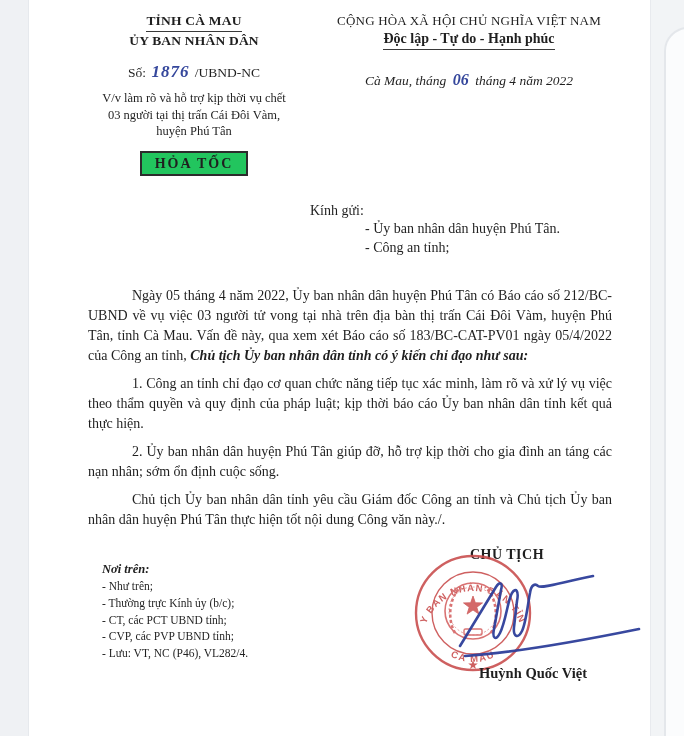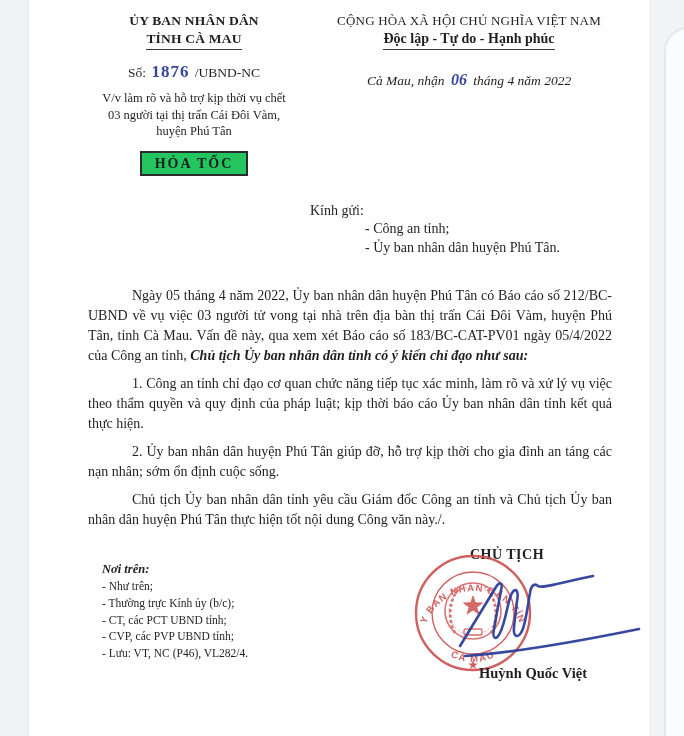--- a/index.html
+++ b/index.html
@@ -8,21 +8,21 @@
   .edge-left{position:absolute;left:0;top:0;width:28px;height:736px;background:#eff1f4;border-right:1px solid #e6e9ed;}
   .edge-right{position:absolute;left:650px;top:0;width:34px;height:736px;background:#f2f4f6;border-left:1px solid #e8eaee;}
   .card-corner{position:absolute;left:13px;top:27px;width:40px;height:709px;background:#fbfcfd;border:2px solid #e4e7eb;border-right:none;border-bottom:none;border-radius:24px 0 0 0;}
   .doc{position:absolute;left:28px;top:0;width:622px;height:736px;box-sizing:border-box;padding:12px 38px 0 60px;}
   .header{display:flex;}
   .h-left{width:212px;text-align:center;flex-shrink:0;}
   .h-right{flex:1;text-align:center;padding-left:26px;}
   .org-line{font-weight:bold;font-size:13.5px;line-height:18px;letter-spacing:.2px;}
   .u1{display:inline-block;border-bottom:1.4px solid #3a3a3a;padding-bottom:1px;}
   .number-line{margin-top:12px;font-size:13.5px;}
-  .hand{color:#35479c;font-weight:bold;}
+  .hand{color:#35479c;font-style:italic;font-weight:bold;}
   .hand-number{font-size:17px;letter-spacing:1px;margin:0 2px;}
   .subject{margin:8px auto 0;width:198px;font-size:12.5px;line-height:1.32;}
   .stamp-box{display:inline-block;margin-top:11px;border:2px solid #2c2c2c;padding:3px 13px 2px;font-weight:bold;font-size:14px;letter-spacing:2px;background:#22c55e;}
   .nat1{font-weight:normal;font-size:13px;line-height:17px;letter-spacing:.2px;white-space:nowrap;}
   .nat2{font-weight:bold;font-size:14px;margin-top:2px;}
   .nat2 .u1{padding-bottom:2px;}
   .date-line{margin-top:21px;font-style:italic;font-size:13.5px;}
   .hand-day{font-size:16px;margin:0 3px;}
   .salutation{margin-top:26px;margin-left:222px;font-size:14px;line-height:1.35;}
   .sal-items{margin-left:55px;}
@@ -45,52 +45,52 @@
 <div class="screen">
   <div class="edge-left"></div>
   <div class="edge-right">
     <div class="card-corner"></div>
   </div>
 
   <div class="doc">
 
     <div class="header">
       <div class="h-left">
-        <div class="org-line">ỦY BAN NHÂN DÂN</div>
         <div class="org-line">
           <span class="u1">TỈNH CÀ MAU</span>
         </div>
+        <div class="org-line">ỦY BAN NHÂN DÂN</div>
         <div class="number-line">
           <span>Số:</span>
           <span class="hand hand-number">1876</span>
           <span>/UBND-NC</span>
         </div>
         <div class="subject">V/v làm rõ và hỗ trợ kịp thời vụ chết 03 người tại thị trấn Cái Đôi Vàm, huyện Phú Tân</div>
         <div>
           <span class="stamp-box">HỎA TỐC</span>
         </div>
       </div>
       <div class="h-right">
         <div class="nat1">CỘNG HÒA XÃ HỘI CHỦ NGHĨA VIỆT NAM</div>
         <div class="nat2">
           <span class="u1">Độc lập - Tự do - Hạnh phúc</span>
         </div>
         <div class="date-line">
-          <span>Cà Mau, nhận</span>
+          <span>Cà Mau, tháng</span>
           <span class="hand hand-day">06</span>
           <span>tháng 4 năm 2022</span>
         </div>
       </div>
     </div>
 
     <div class="salutation">
       <div>Kính gửi:</div>
       <div class="sal-items">
+        <div>- Ủy ban nhân dân huyện Phú Tân.</div>
         <div>- Công an tỉnh;</div>
-        <div>- Ủy ban nhân dân huyện Phú Tân.</div>
       </div>
     </div>
 
     <div class="bodytext">
       <p><span>Ngày 05 tháng 4 năm 2022, Ủy ban nhân dân huyện Phú Tân có Báo cáo số 212/BC-UBND về vụ việc 03 người tử vong tại nhà trên địa bàn thị trấn Cái Đôi Vàm, huyện Phú Tân, tỉnh Cà Mau. Vấn đề này, qua xem xét Báo cáo số 183/BC-CAT-PV01 ngày 05/4/2022 của Công an tỉnh, </span><span class="bi">Chủ tịch Ủy ban nhân dân tỉnh có ý kiến chỉ đạo như sau:</span></p>
       <p>1. Công an tỉnh chỉ đạo cơ quan chức năng tiếp tục xác minh, làm rõ và xử lý vụ việc theo thẩm quyền và quy định của pháp luật; kịp thời báo cáo Ủy ban nhân dân tỉnh kết quả thực hiện.</p>
       <p>2. Ủy ban nhân dân huyện Phú Tân giúp đỡ, hỗ trợ kịp thời cho gia đình an táng các nạn nhân; sớm ổn định cuộc sống.</p>
       <p>Chủ tịch Ủy ban nhân dân tỉnh yêu cầu Giám đốc Công an tỉnh và Chủ tịch Ủy ban nhân dân huyện Phú Tân thực hiện tốt nội dung Công văn này./.</p>
     </div>
 

